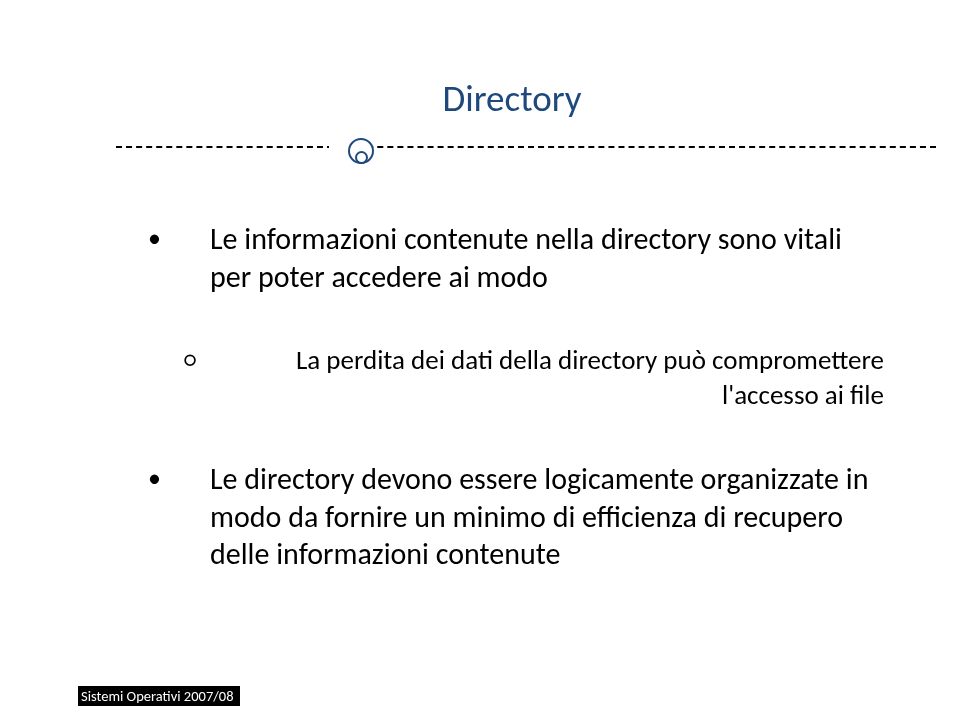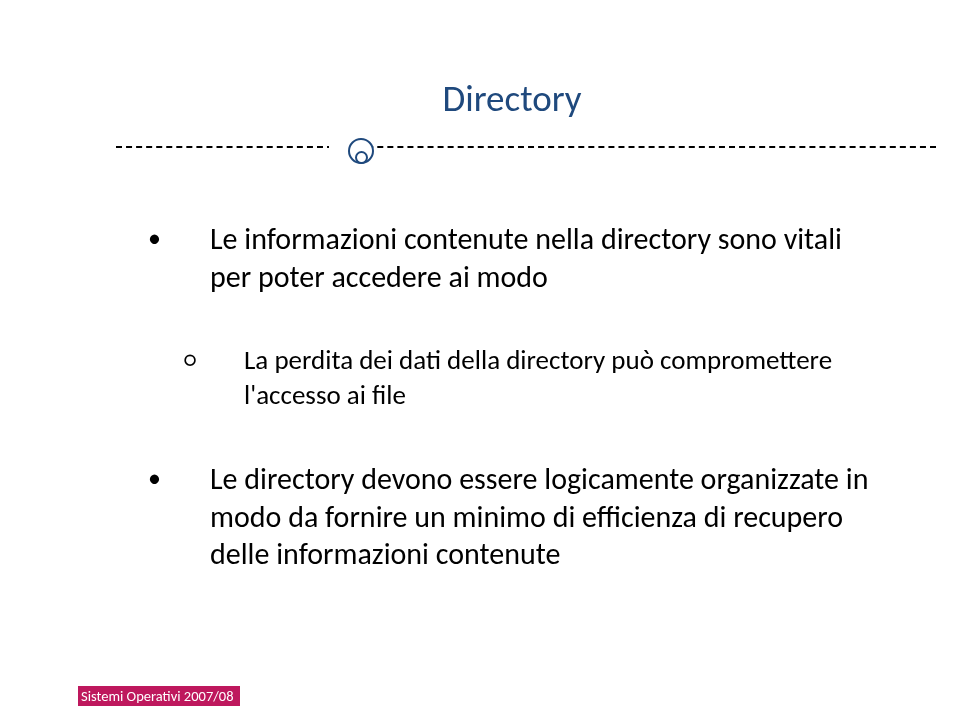--- a/index.html
+++ b/index.html
@@ -88,27 +88,28 @@
     font-size: 27px;
     line-height: 1.28;
   }
   .bullet-2-marker {
     flex: 0 0 28px;
     font-size: 22px;
     line-height: 1.5;
   }
   .bullet-2-text {
     flex: 1;
+    text-align: right;
   }
   .footer {
     position: absolute;
     bottom: 18px;
     left: 30px;
     color: #ffffff;
-    background: #be185d;
+    background: #000000;
     font-size: 14.5px;
     padding: 1px 6px 1px 3px;
   }
 </style>
 </head>
 <body>
 
 <div class="slide-title">Directory</div>
 
 <div class="divider-line"></div>

